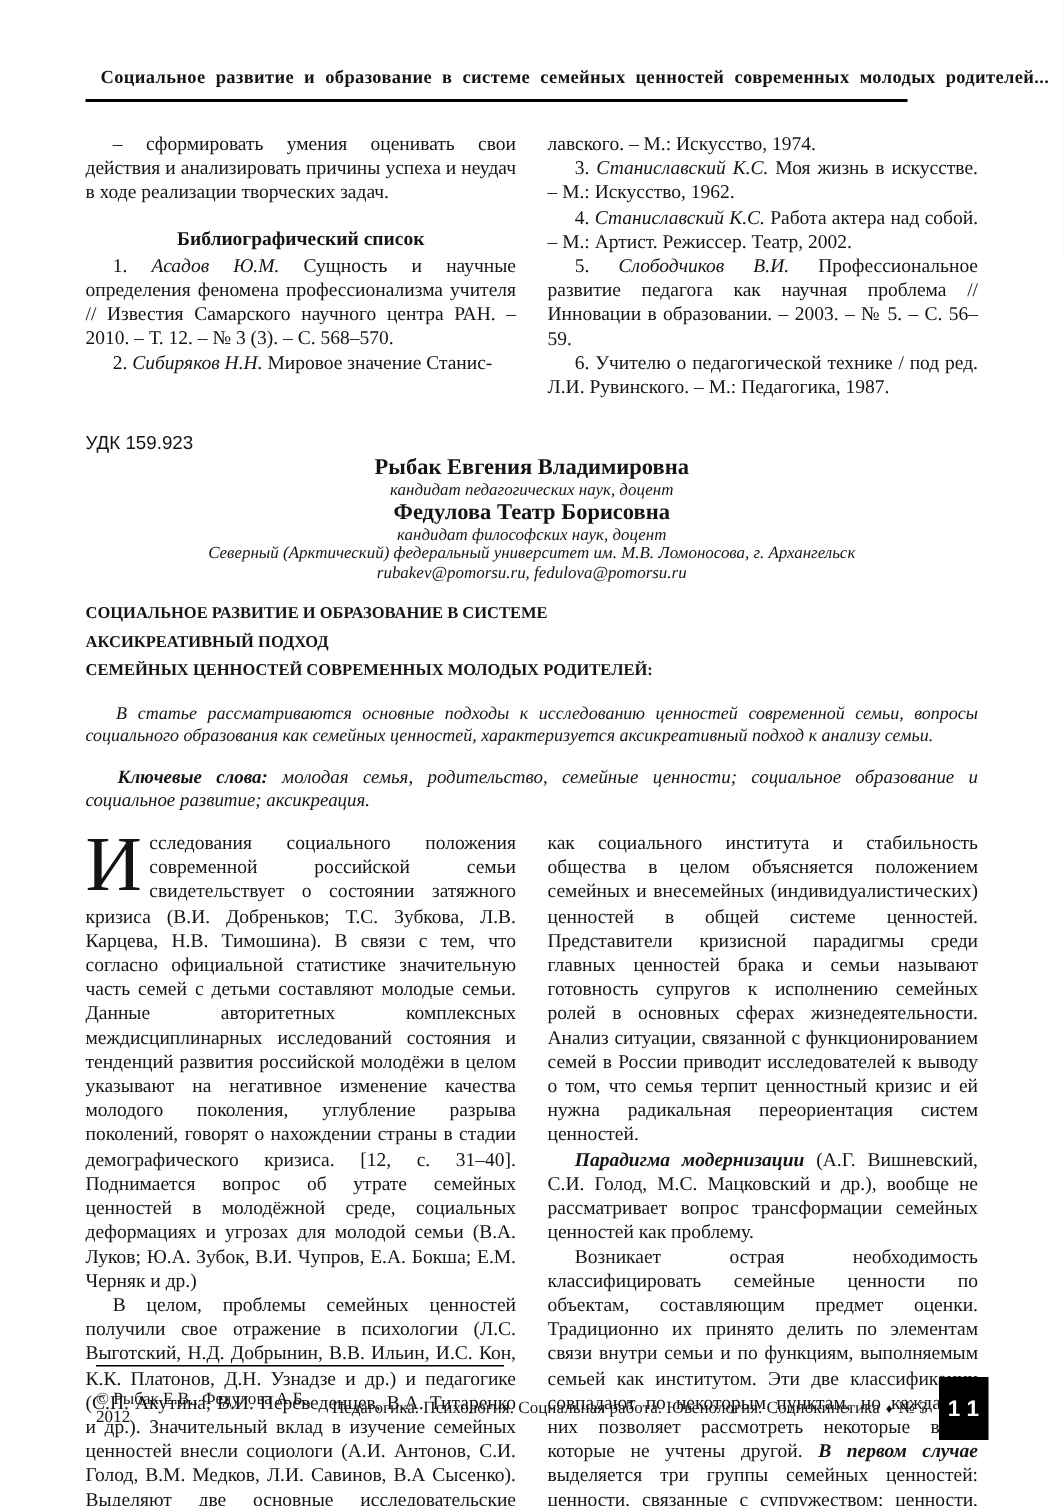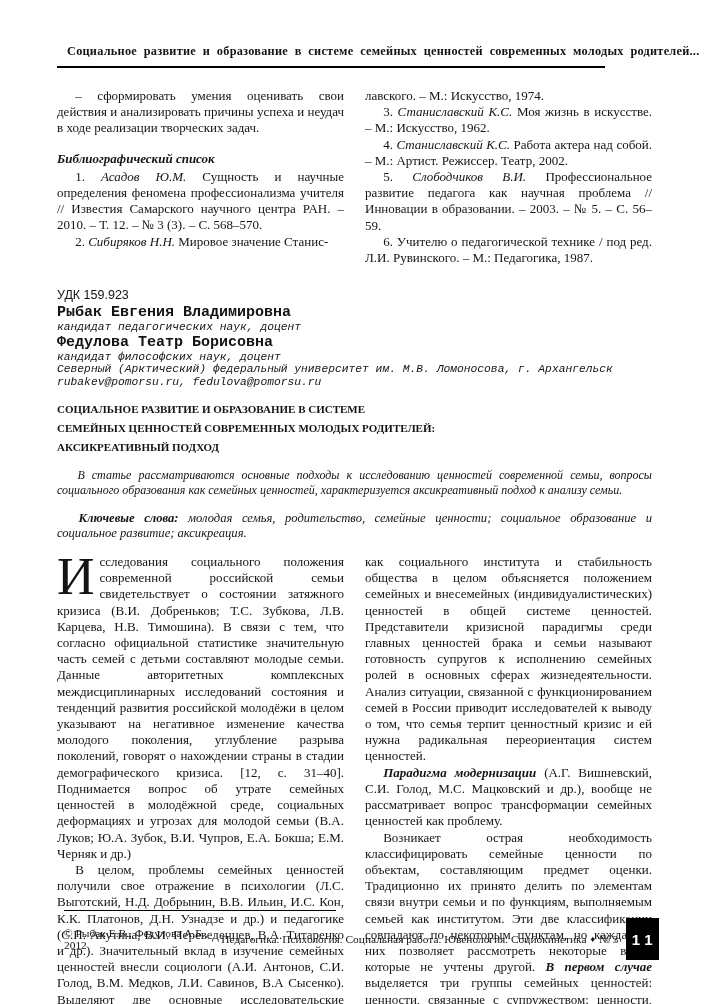--- a/index.html
+++ b/index.html
@@ -14,28 +14,28 @@
   .running-header{margin-top:44px;padding-left:10px;
     font-size:12.3px;font-weight:bold;letter-spacing:.02em;word-spacing:.28em;white-space:nowrap;}
   .header-rule{width:548px;border-bottom:2.6px solid #000;margin-top:7px;}
 
   
   .two-col{display:flex;justify-content:space-between;}
   .col{width:287px;text-align:justify;font-size:13px;line-height:16.2px;hyphens:auto;}
 
   .top-section{margin-top:20px;}
   .top-p{margin:0;text-indent:1.4em;}
-  .bib-heading{text-align:left;font-weight:bold;margin:14px 0 2px 0;font-style:italic;}
+  .bib-heading{text-align:center;font-weight:bold;margin:14px 0 2px 0;}
   .bib-item{margin:0;text-indent:1.4em;}
   .bib-author{font-style:italic;}
   .bib-cont{margin:0;}
 
   
   .udc{margin-top:22px;font-family:"Liberation Sans","DejaVu Sans",sans-serif;font-size:12.5px;}
-  .authors-block{text-align:left;font-family:Liberation Mono, monospace;margin-top:2px;}
+  .authors-block{text-align:center;font-family:Liberation Serif, serif;margin-top:2px;}
   .author-name{font-size:15px;font-weight:bold;line-height:17px;}
   .author-degree,.affiliation,.emails{font-size:11.3px;font-style:italic;line-height:12.5px;}
 
   
   .article-title{margin:12px 0 0 0;
     font-family:Liberation Serif, serif;font-size:11px;font-weight:bold;line-height:19px;}
   .abstract{margin-top:11px;font-style:italic;font-size:12px;line-height:15.2px;text-align:justify;text-indent:1.7em;}
   .keywords{margin-top:1px;font-style:italic;font-size:12.6px;line-height:15.2px;text-align:justify;text-indent:1.7em;}
   .kw-label{font-weight:bold;}
 
@@ -87,22 +87,22 @@
       <div class="author-name">Рыбак Евгения Владимировна</div>
       <div class="author-degree">кандидат педагогических наук, доцент</div>
       <div class="author-name">Федулова Театр Борисовна</div>
       <div class="author-degree">кандидат философских наук, доцент</div>
       <div class="affiliation">Северный (Арктический) федеральный университет им. М.В. Ломоносова, г. Архангельск</div>
       <div class="emails">rubakev@pomorsu.ru, fedulova@pomorsu.ru</div>
     </div>
 
     <h1 class="article-title">
       <div>СОЦИАЛЬНОЕ РАЗВИТИЕ И ОБРАЗОВАНИЕ В СИСТЕМЕ</div>
+      <div>АКСИКРЕАТИВНЫЙ ПОДХОД</div>
       <div>СЕМЕЙНЫХ ЦЕННОСТЕЙ СОВРЕМЕННЫХ МОЛОДЫХ РОДИТЕЛЕЙ:</div>
-      <div>АКСИКРЕАТИВНЫЙ ПОДХОД</div>
     </h1>
 
     <p class="abstract">В статье рассматриваются основные подходы к исследованию ценностей современной семьи, вопросы социального образования как семейных ценностей, характеризуется аксикреативный подход к анализу семьи.</p>
     <p class="keywords"><span class="kw-label">Ключевые слова:</span><span> молодая семья, родительство, семейные ценности; социальное образование и социальное развитие; аксикреация.</span></p>
 
     <section class="two-col body-section">
       <div class="col">
         <p class="body-p"><span class="dropcap">И</span><span>сследования социального положения современной российской семьи свидетельствует о состоянии затяжного кризиса (В.И. Добреньков; Т.С. Зубкова, Л.В. Карцева, Н.В. Тимошина). В связи с тем, что согласно официальной статистике значительную часть семей с детьми составляют молодые семьи. Данные авторитетных комплексных междисциплинарных исследований состояния и тенденций развития российской молодёжи в целом указывают на негативное изменение качества молодого поколения, углубление разрыва поколений, говорят о нахождении страны в стадии демографического кризиса. [12, с. 31–40]. Поднимается вопрос об утрате семейных ценностей в молодёжной среде, социальных деформациях и угрозах для молодой семьи (В.А. Луков; Ю.А. Зубок, В.И. Чупров, Е.А. Бокша; Е.М. Черняк и др.)</span></p>
         <p class="body-p indent"><span>В целом, проблемы семейных ценностей получили свое отражение в психологии (Л.С. Выготский, Н.Д. Добрынин, В.В. Ильин, И.С. Кон, К.К. Платонов, Д.Н. Узнадзе и др.) и педагогике (С.П. Акутина, В.И. Переведенцев, В.А. Титаренко и др.). Значительный вклад в изучение семейных ценностей внесли социологи (А.И. Антонов, С.И. Голод, В.М. Медков, Л.И. Савинов, В.А Сысенко). Выделяют две основные исследовательские парадигмы (В.М. Медков). С точки зрения рассмотрения изменений в сфере семейно-брачных отношений, проблема семейных ценностей является центральной для </span></p>
       </div>

